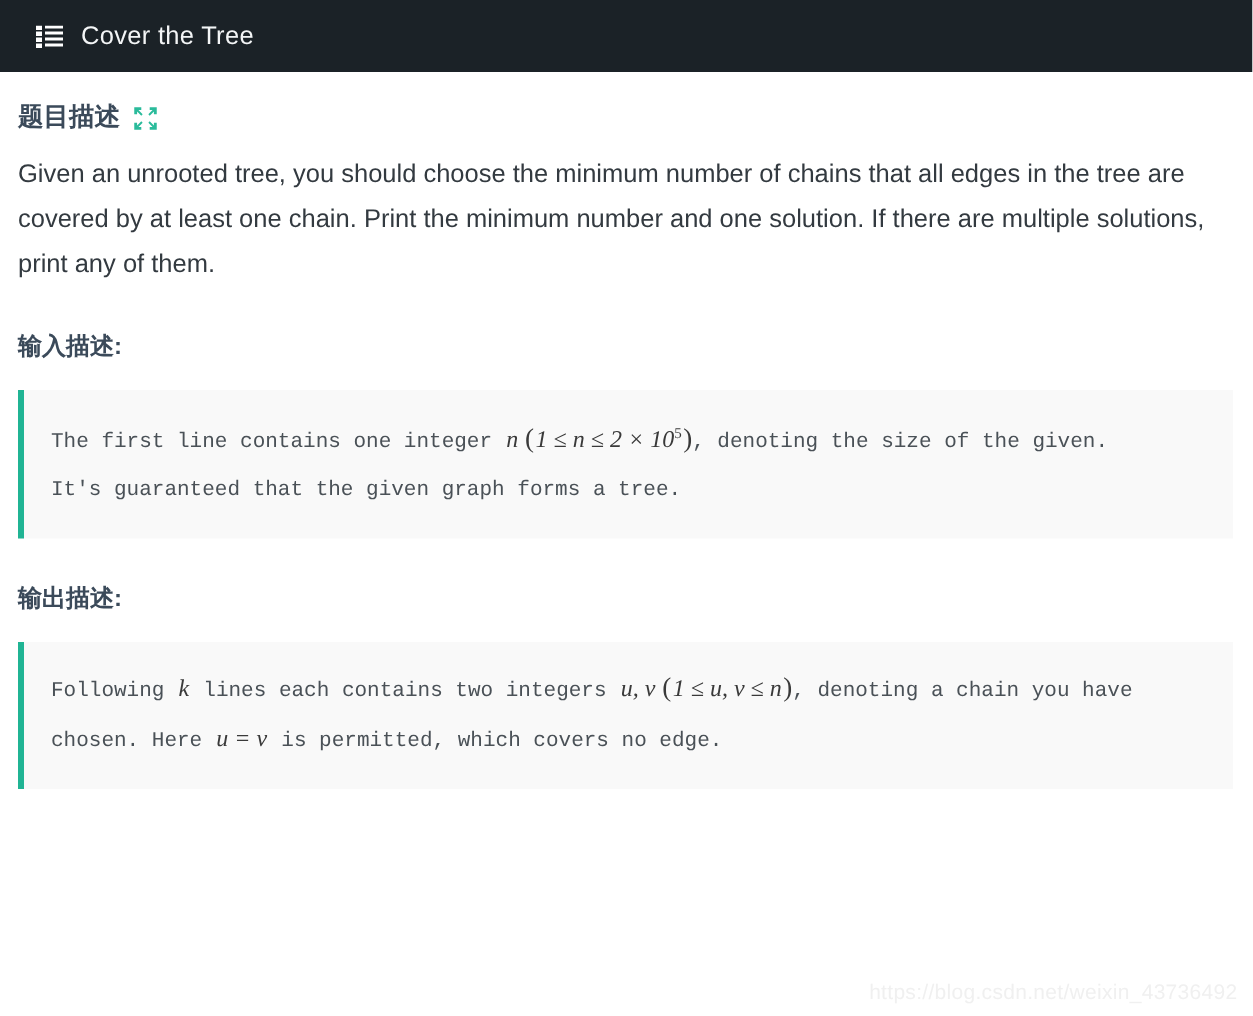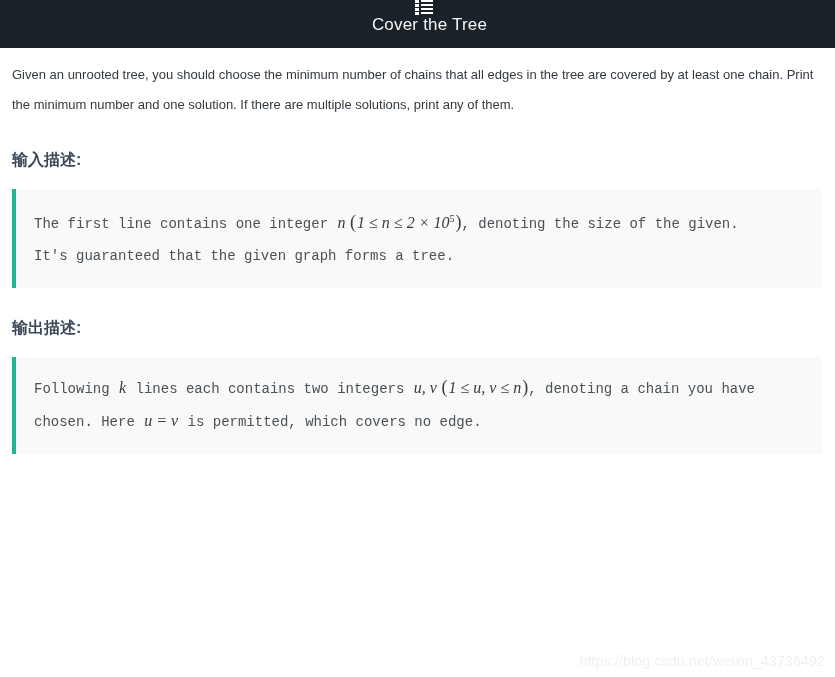--- a/index.html
+++ b/index.html
@@ -16,21 +16,20 @@
   }
 
   
   .topbar {
     height: 48px;
     background: #1b2227;
     display: flex;
     align-items: center;
     padding-left: 24px;
     box-sizing: border-box;
-    flex-direction: column;
   }
   .topbar-icon {
     width: 18px;
     height: 15px;
     margin-right: 12px;
     display: block;
   }
   .topbar-title {
     color: #f3f5f6;
     font-size: 17px;
@@ -61,21 +60,21 @@
     width: 16px;
     height: 16px;
     display: inline-block;
     position: relative;
     top: 1px;
   }
 
   .desc-paragraph {
     margin: 0;
     padding-top: 12px;
-    font-size: 13px;
+    font-size: 17px;
     line-height: 30px;
     color: #333a40;
     max-width: 812px;
   }
 
   .sub-title {
     font-size: 16px;
     font-weight: bold;
     color: #3b4a5a;
     margin: 0;
@@ -148,20 +147,31 @@
       <rect x="6" y="4" width="12" height="2" fill="#ffffff"></rect>
       <rect x="6" y="8" width="12" height="2" fill="#ffffff"></rect>
       <rect x="6" y="12" width="12" height="2" fill="#ffffff"></rect>
     </svg>
   </span>
   <span class="topbar-title">Cover the Tree</span>
 </div>
 
 <div class="content">
 
+  <div class="section-title main">
+    <span>题目描述</span>
+    <span class="expand-icon">
+      <svg width="16" height="16" viewBox="0 0 16 16" xmlns="http://www.w3.org/2000/svg">
+        <path d="M0.5 0.5 H5.2 V2.4 H3.3 L6.1 5.2 L5.2 6.1 L2.4 3.3 V5.2 H0.5 Z" fill="#2abb9b"></path>
+        <path d="M15.5 0.5 H10.8 V2.4 H12.7 L9.9 5.2 L10.8 6.1 L13.6 3.3 V5.2 H15.5 Z" fill="#2abb9b"></path>
+        <path d="M0.5 15.5 H5.2 V13.6 H3.3 L6.1 10.8 L5.2 9.9 L2.4 12.7 V10.8 H0.5 Z" fill="#2abb9b"></path>
+        <path d="M15.5 15.5 H10.8 V13.6 H12.7 L9.9 10.8 L10.8 9.9 L13.6 12.7 V10.8 H15.5 Z" fill="#2abb9b"></path>
+      </svg>
+    </span>
+  </div>
 
   <p class="desc-paragraph">Given an unrooted tree, you should choose the minimum number of chains that all edges in the tree are covered by at least one chain. Print the minimum number and one solution. If there are multiple solutions, print any of them.</p>
 
   <div class="sub-title">输入描述:</div>
 
   <div class="stmt-block">
     <span class="stmt-line"><span>The first line contains one integer </span><span class="m">n</span><span class="paren"> (</span><span class="m"><span>1 ≤ n ≤ 2 × 10</span><sup>5</sup></span><span class="paren">)</span><span>, denoting the size of the given.</span></span>
     <span class="stmt-line">It's guaranteed that the given graph forms a tree.</span>
   </div>
 

